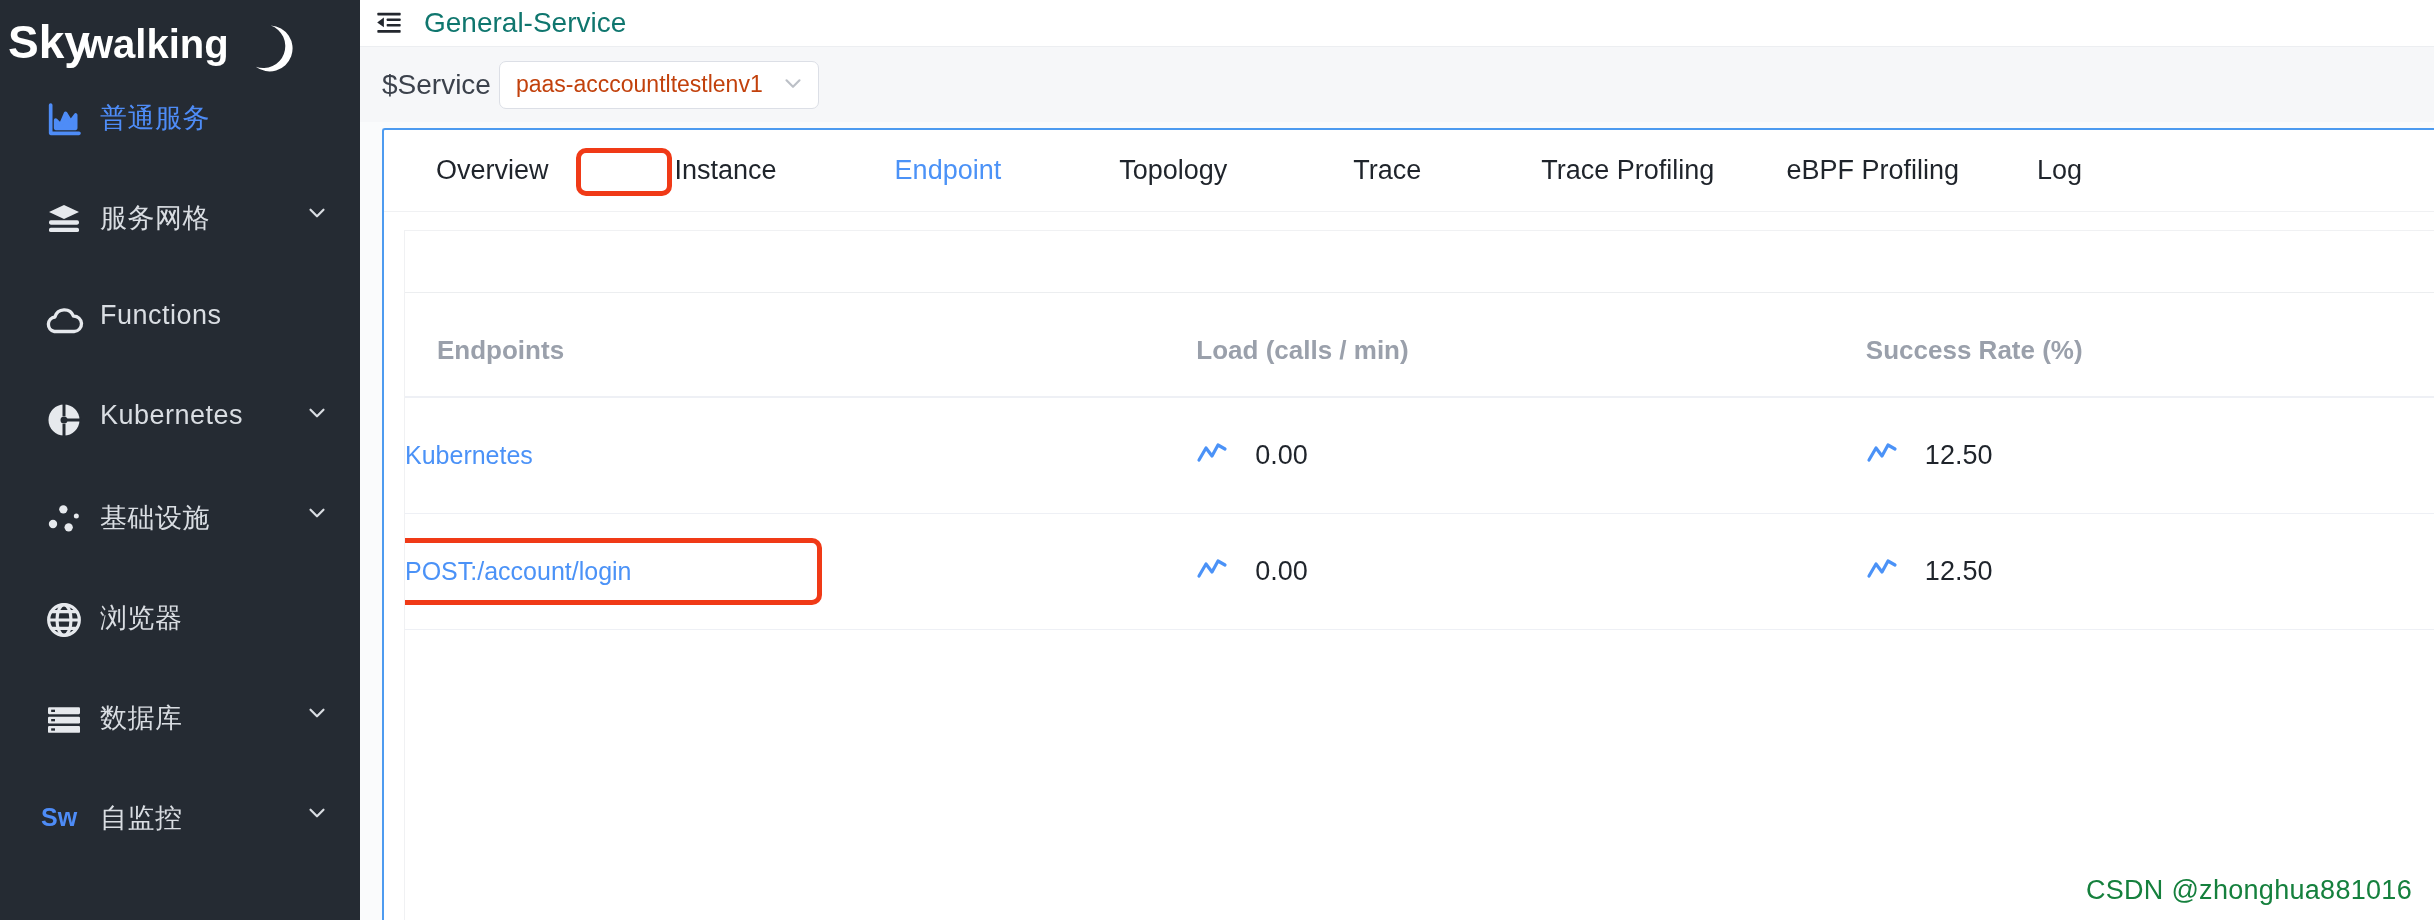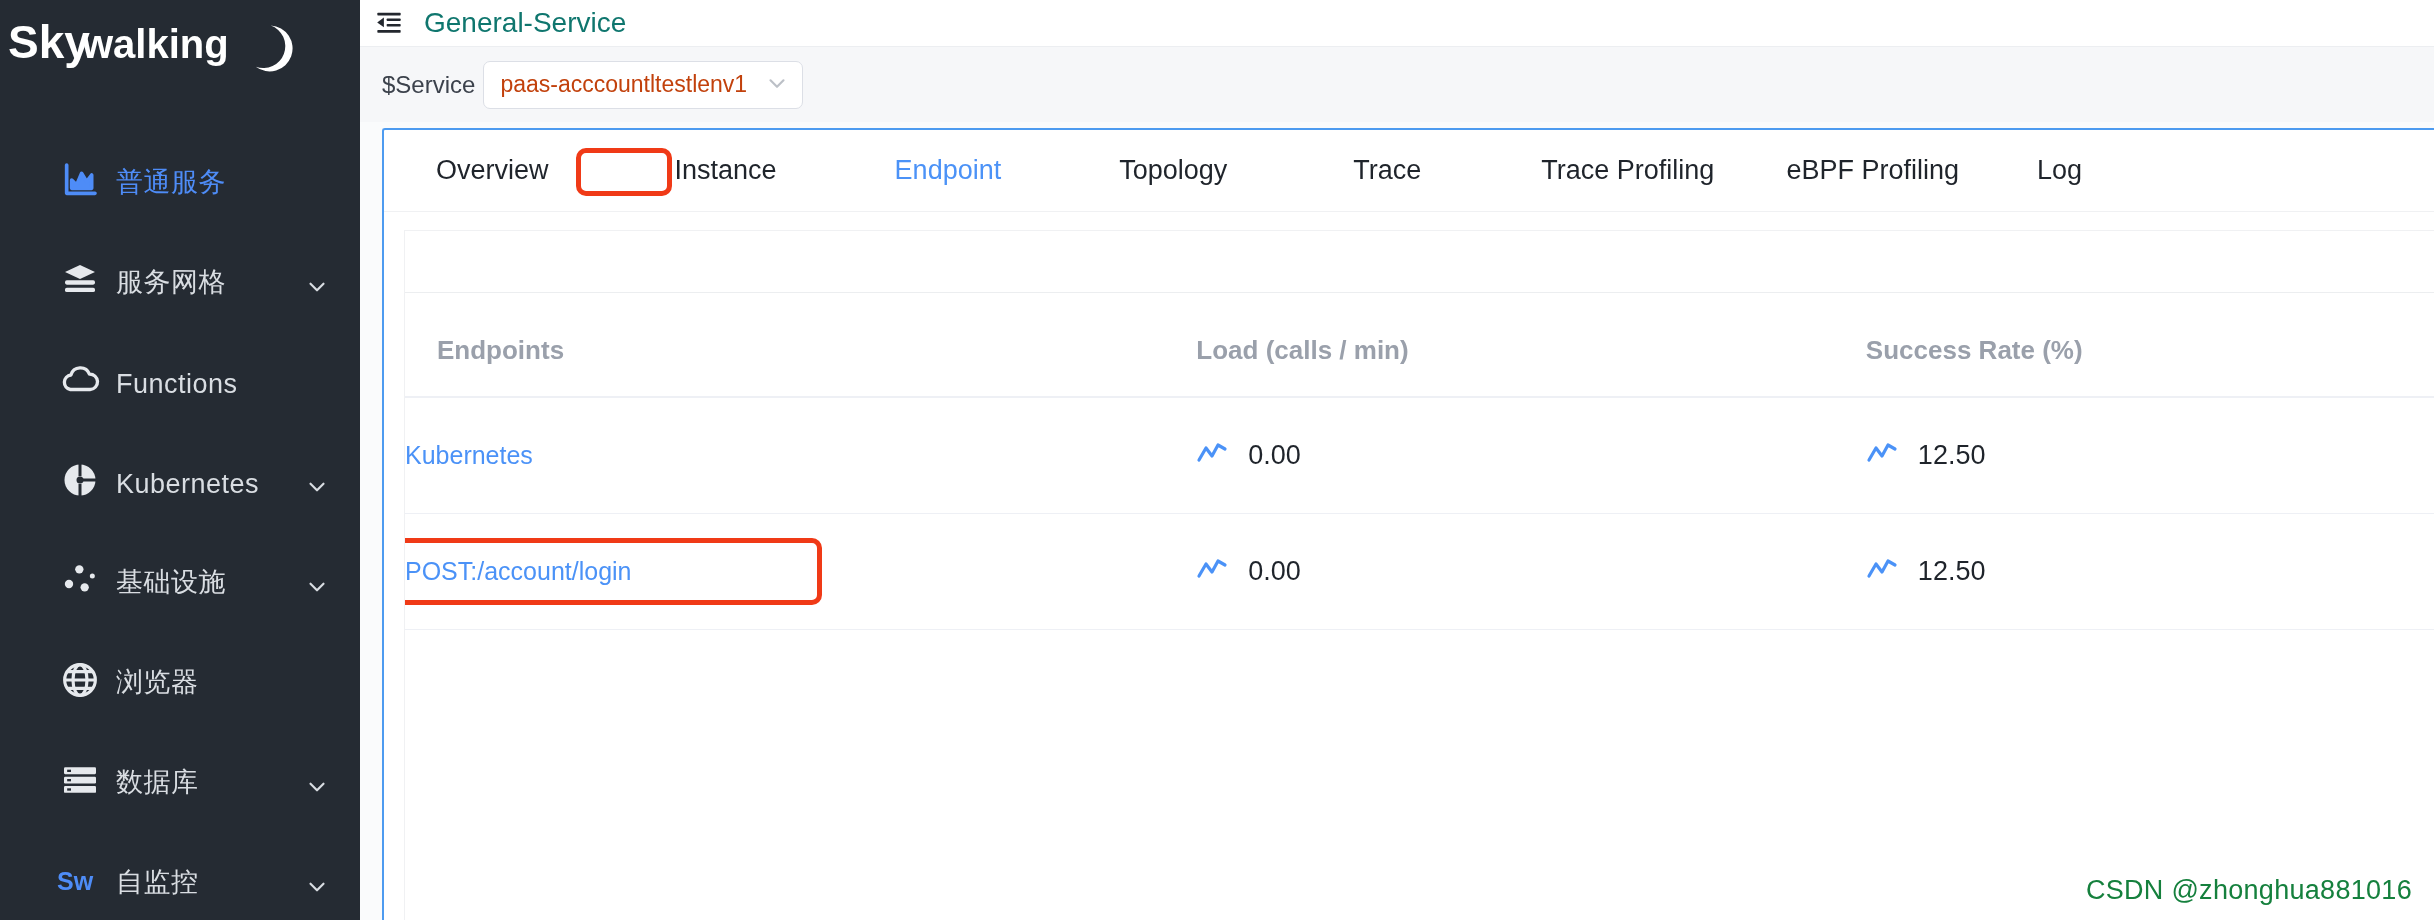--- a/index.html
+++ b/index.html
@@ -22,22 +22,22 @@
   .logo-wrap {
     height:88px;
     display:flex; align-items:center;
     padding-left:8px;
   }
   .logo-svg { display:block; }
 
   .nav { padding-top:12px; }
   .nav-item {
     height:100px;
-    display:flex; align-items:flex-end;
-    padding:0 26px 0 16px;
+    display:flex; align-items:flex-start;
+    padding:0 26px 0 0;
     cursor:pointer;
   }
   .nav-icon {
     width:72px; min-width:72px;
     display:flex; align-items:center; justify-content:center;margin-left:28px;
   }
   .nav-label {
     flex:1;
     font-size:27px;
     color:#d9dde2;
@@ -75,21 +75,21 @@
 
   
   .condbar {
     height:75px;
     flex:0 0 75px;
     background:#f6f7f9;
     display:flex; align-items:center;
     padding-left:22px;
   }
   .cond-label {
-    font-size:24px;
+    font-size:28px;
     color:#3c424c;
     margin-right:8px;
     white-space:nowrap;
   }
   .select-box {
     width:320px; height:48px;
     background:#fff;
     border:1px solid #dcdfe6;
     border-radius:7px;
     display:flex; align-items:center;
@@ -192,21 +192,21 @@
 
   .ep-link {
     font-size:25px;
     color:#4b92f7;
     white-space:nowrap;
     cursor:pointer;
     display:inline-block;
   }
   .metric {
     display:flex; align-items:center;
-    gap:20px;
+    gap:27px;
   }
   .metric-val {
     font-size:27px;
     color:#1f242b;
   }
   .spark { display:block; cursor:pointer; }
 
   .cell-pad { padding-left:32px; }
 
   .watermark {

